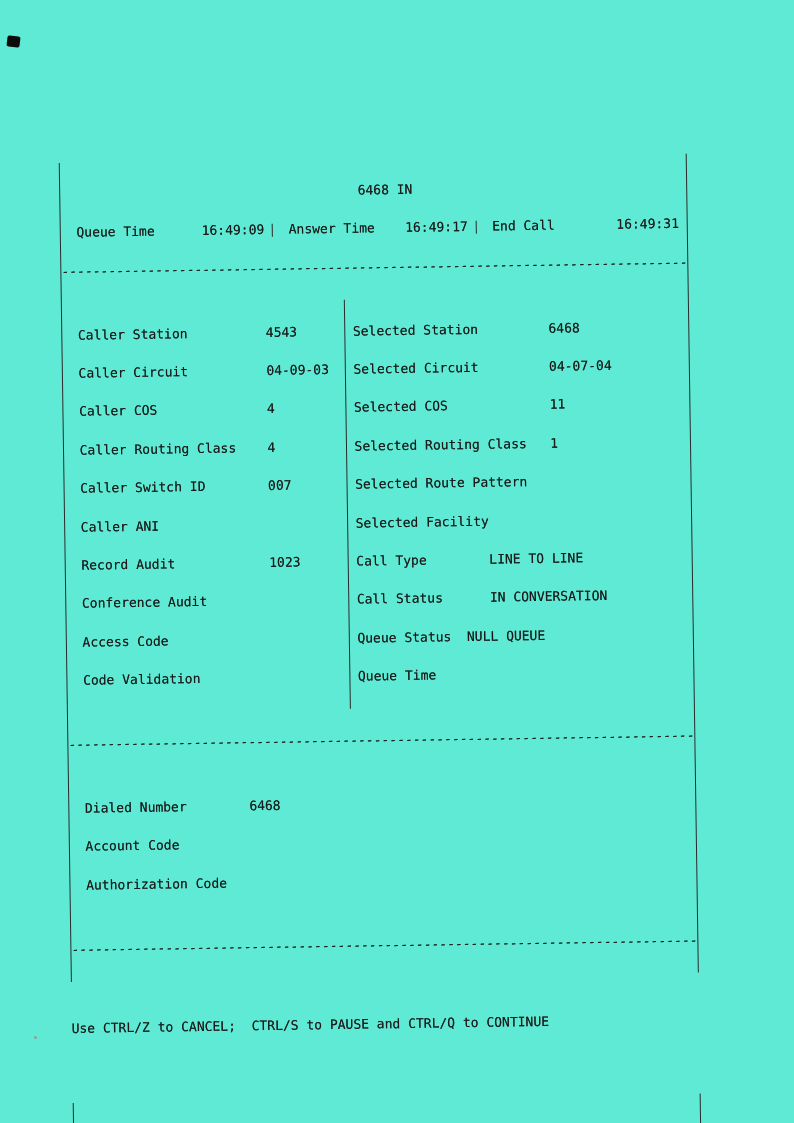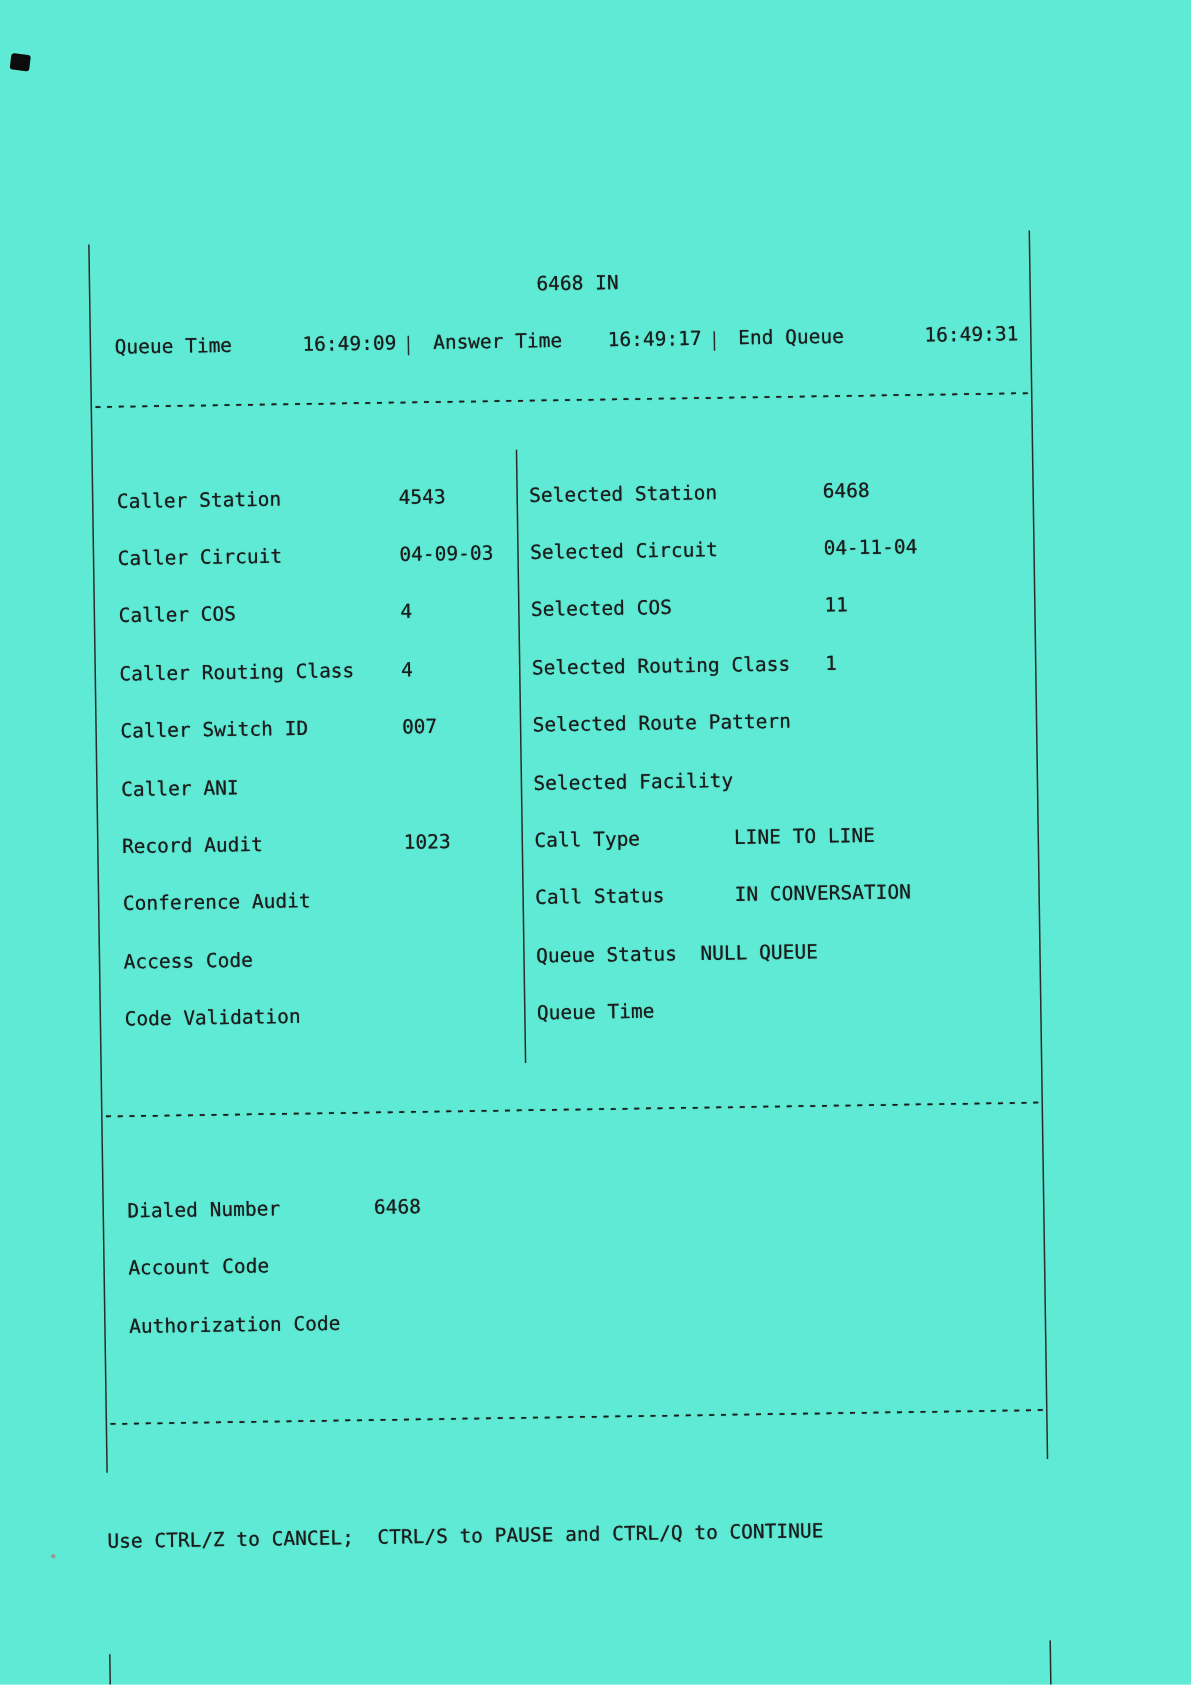--- a/index.html
+++ b/index.html
@@ -65,41 +65,41 @@
       <div class="trow">
         <div class="tcell tc1">
           <span>Queue Time</span>
           <span>16:49:09</span>
         </div>
         <div class="tcell tc2">
           <span>Answer Time</span>
           <span>16:49:17</span>
         </div>
         <div class="tcell tc3">
-          <span>End Queue</span>
+          <span>End Call</span>
           <span>16:49:31</span>
         </div>
       </div>
       <div class="hdash">----------------------------------------------------------------------------------------------</div>
       <div class="twocol">
         <div class="colL">
           <div class="frow"><span class="lbl">Caller Station</span><span>4543</span></div>
           <div class="frow"><span class="lbl">Caller Circuit</span><span>04-09-03</span></div>
           <div class="frow"><span class="lbl">Caller COS</span><span>4</span></div>
           <div class="frow"><span class="lbl">Caller Routing Class</span><span>4</span></div>
           <div class="frow"><span class="lbl">Caller Switch ID</span><span>007</span></div>
           <div class="frow"><span class="lbl">Caller ANI</span><span></span></div>
           <div class="frow"><span class="lbl">Record Audit</span><span>1023</span></div>
           <div class="frow"><span class="lbl">Conference Audit</span><span></span></div>
           <div class="frow"><span class="lbl">Access Code</span><span></span></div>
           <div class="frow"><span class="lbl">Code Validation</span><span></span></div>
         </div>
         <div class="colR">
           <div class="frow"><span class="lbl w25">Selected Station</span><span>6468</span></div>
-          <div class="frow"><span class="lbl w25">Selected Circuit</span><span>04-11-04</span></div>
+          <div class="frow"><span class="lbl w25">Selected Circuit</span><span>04-07-04</span></div>
           <div class="frow"><span class="lbl w25">Selected COS</span><span>11</span></div>
           <div class="frow"><span class="lbl w25">Selected Routing Class</span><span>1</span></div>
           <div class="frow"><span class="lbl w25">Selected Route Pattern</span><span></span></div>
           <div class="frow"><span class="lbl w25">Selected Facility</span><span></span></div>
           <div class="frow"><span class="lbl w17">Call Type</span><span>LINE TO LINE</span></div>
           <div class="frow"><span class="lbl w17">Call Status</span><span>IN CONVERSATION</span></div>
           <div class="frow"><span class="lbl w14">Queue Status</span><span>NULL QUEUE</span></div>
           <div class="frow"><span class="lbl w14">Queue Time</span><span></span></div>
         </div>
       </div>

